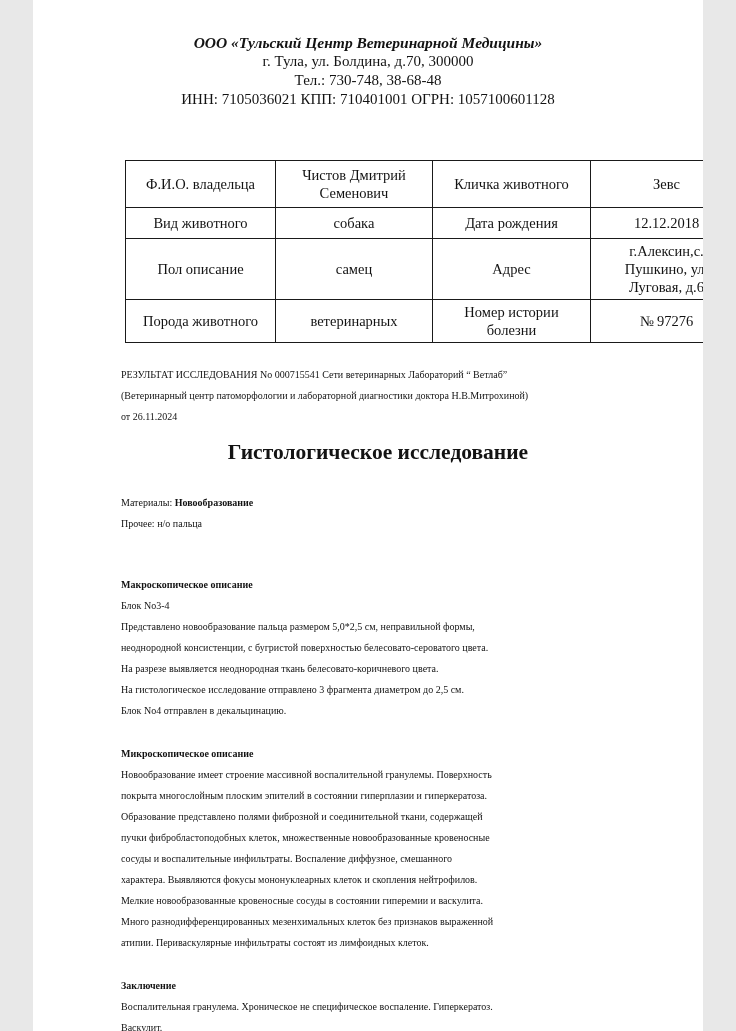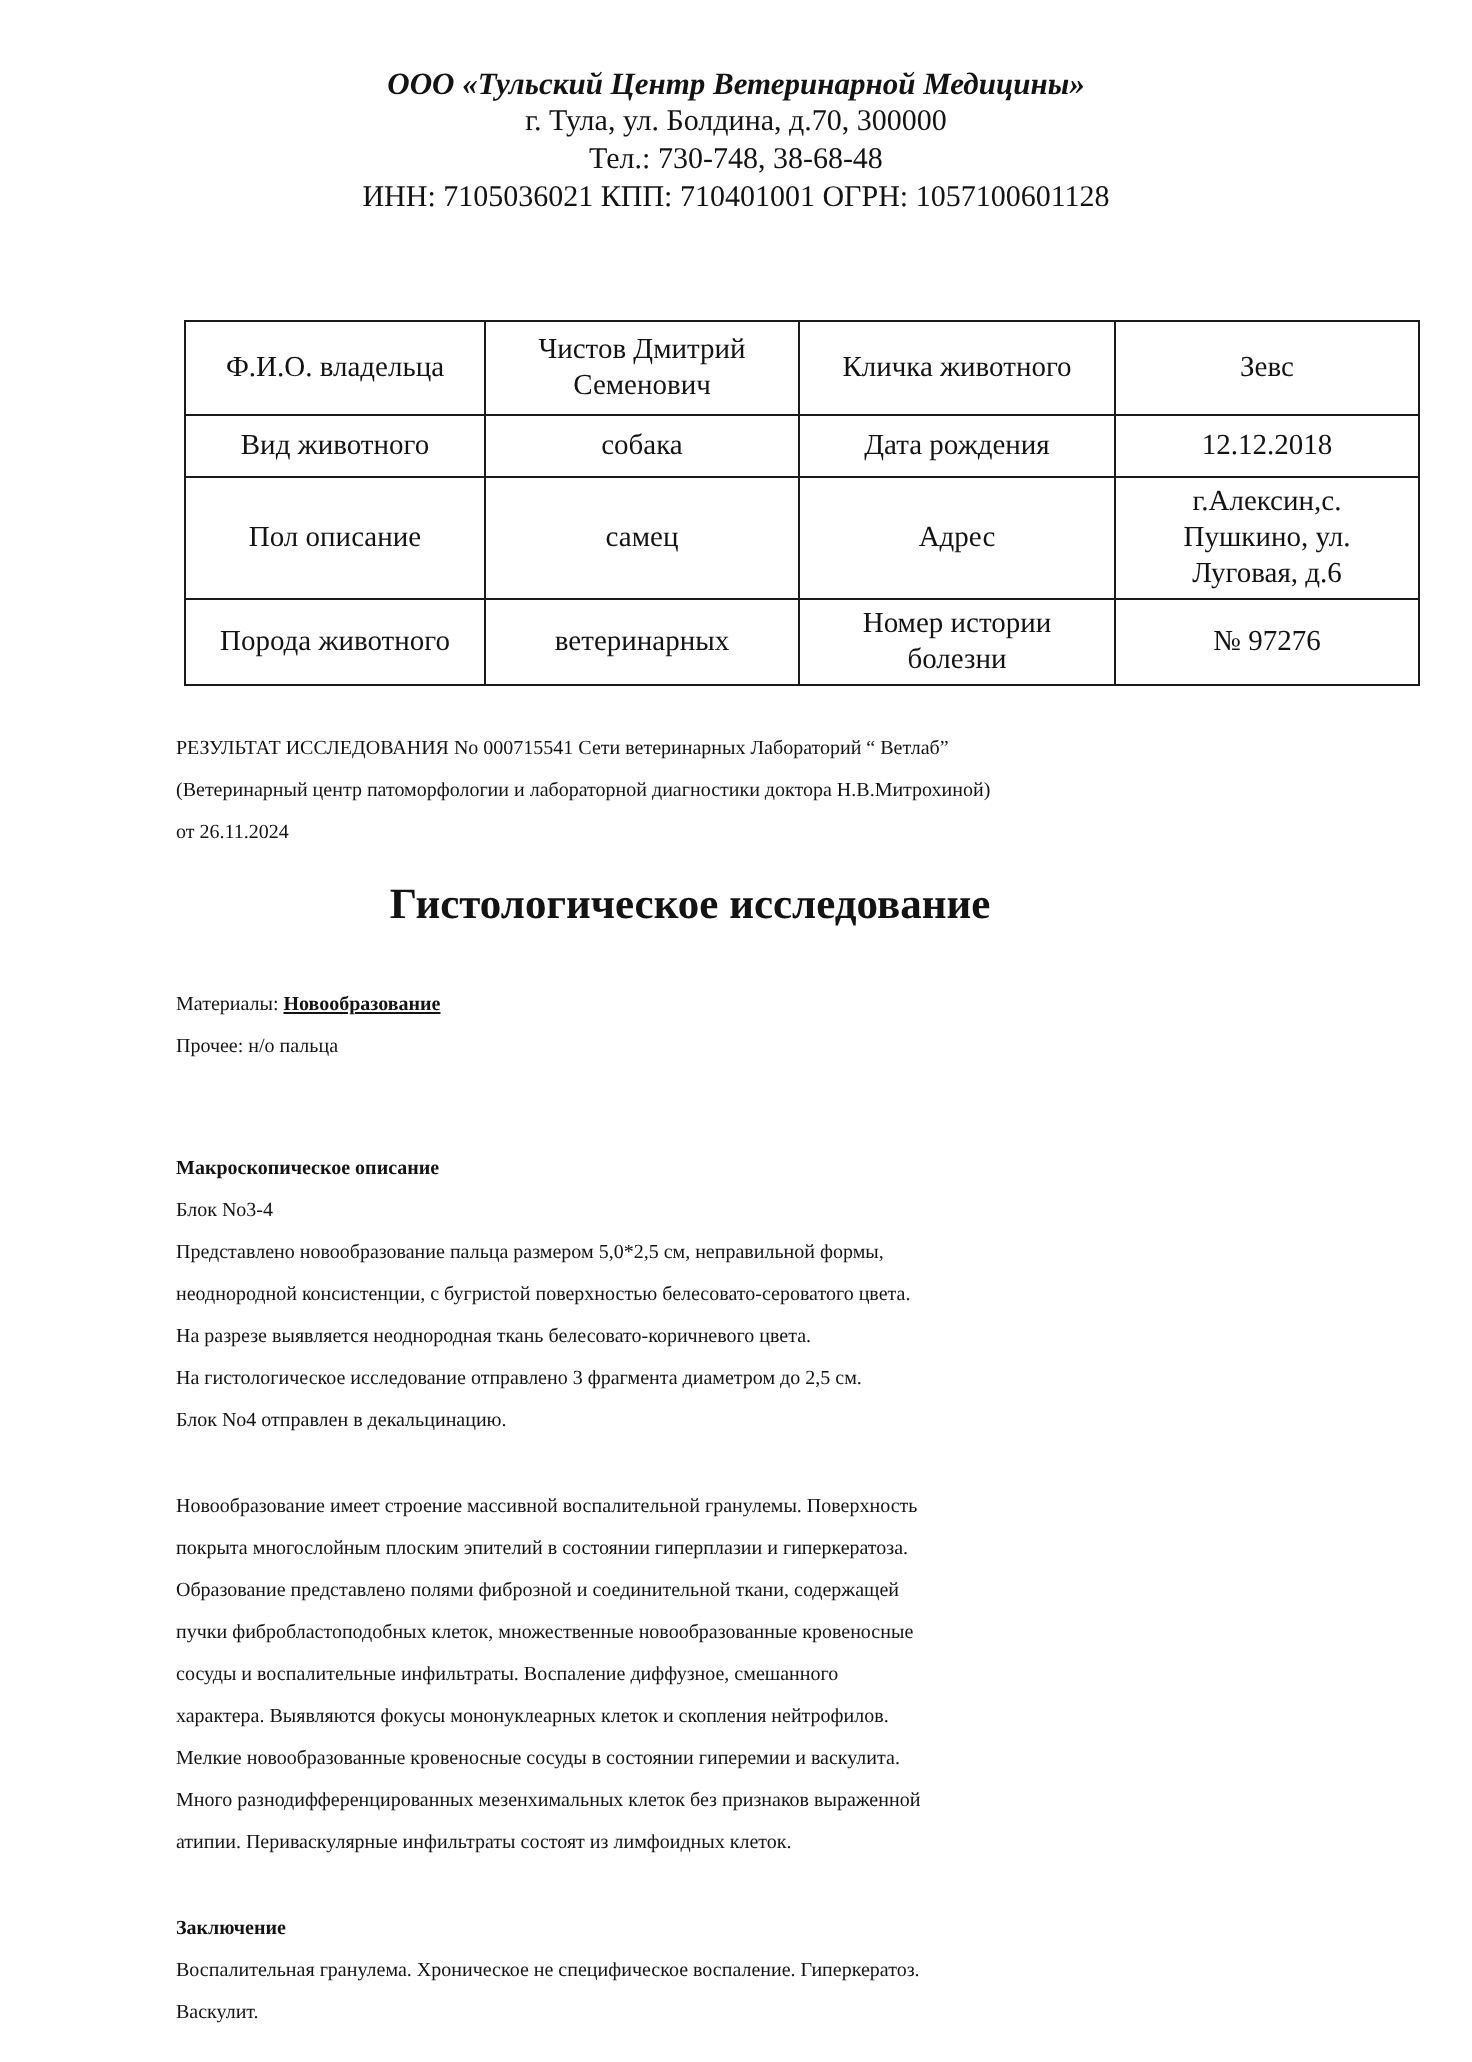--- a/index.html
+++ b/index.html
@@ -1,18 +1,18 @@
 <!DOCTYPE html>
 <html><head>
 <meta charset="utf-8">
 <style>
   html, body { margin: 0; padding: 0; background: #e8e8e8; }
   .page {
     position: relative;
-    width: 736px;
+    width: 670px;
     height: 1031px;
     margin: 0 auto;
     background: #ffffff;
     font-family: "Liberation Serif", "DejaVu Serif", serif;
     color: #131313;
     overflow: hidden;
   }
   
   .doc-header {
     padding-top: 33px;
@@ -58,21 +58,21 @@
   }
   .main-title {
     margin: 12px 0 0 59px;
     width: 572px;
     text-align: center;
     font-size: 21.5px;
     font-weight: bold;
     line-height: 26px;
   }
   .materials-block { margin-top: 27px; }
-  .bold { font-weight: bold; text-decoration: underline; }
+  .bold { font-weight: bold; }
   .section { margin-top: 0; }
   .section-heading { font-weight: bold; }
   .section-body { white-space: pre-line; }
   .sec-macro { margin-top: 40px; }
   .sec-micro { margin-top: 22px; }
   .sec-conclusion { margin-top: 22px; }
 </style>
 </head>
 <body>
 
@@ -135,20 +135,21 @@
     <div class="section-heading">Макроскопическое описание</div>
     <div class="section-body">Блок No3-4
 Представлено новообразование пальца размером 5,0*2,5 см, неправильной формы,
 неоднородной консистенции, с бугристой поверхностью белесовато-сероватого цвета.
 На разрезе выявляется неоднородная ткань белесовато-коричневого цвета.
 На гистологическое исследование отправлено 3 фрагмента диаметром до 2,5 см.
 Блок No4 отправлен в декальцинацию.</div>
   </div>
 
   <div class="body-col section sec-micro">
+    <div class="section-heading">Микроскопическое описание</div>
     <div class="section-body">Новообразование имеет строение массивной воспалительной гранулемы. Поверхность
 покрыта многослойным плоским эпителий в состоянии гиперплазии и гиперкератоза.
 Образование представлено полями фиброзной и соединительной ткани, содержащей
 пучки фибробластоподобных клеток, множественные новообразованные кровеносные
 сосуды и воспалительные инфильтраты. Воспаление диффузное, смешанного
 характера. Выявляются фокусы мононуклеарных клеток и скопления нейтрофилов.
 Мелкие новообразованные кровеносные сосуды в состоянии гиперемии и васкулита.
 Много разнодифференцированных мезенхимальных клеток без признаков выраженной
 атипии. Периваскулярные инфильтраты состоят из лимфоидных клеток.</div>
   </div>

